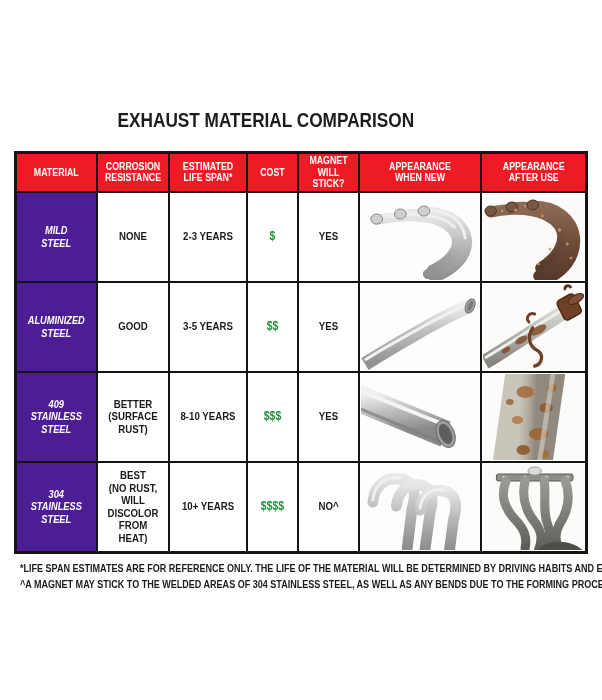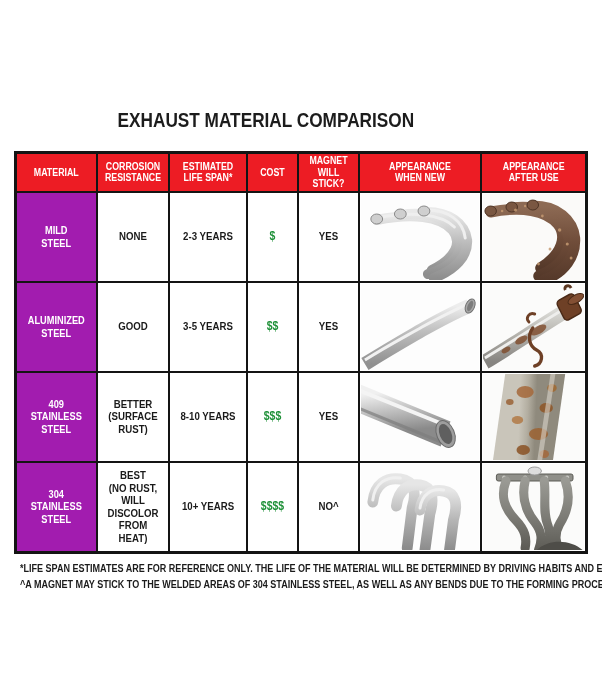--- a/index.html
+++ b/index.html
@@ -16,21 +16,21 @@
   table.cmp {
     position:absolute; top:151px; left:14px; width:571px;
     border-collapse:collapse; table-layout:fixed; background:#ffffff;
     border:3px solid #141414;
   }
   table.cmp td { border:2px solid #141414; text-align:center; vertical-align:middle; padding:1px; }
   thead td { background:#ed1c24; height:35px; }
   tbody td { height:86px; }
   .hcell { display:block; transform:scaleX(0.84); transform-origin:center;
     color:#ffffff; font-weight:bold; font-size:10.5px; line-height:11.5px; white-space:pre-line; }
-  td.mat { background:#a21caf; }
+  td.mat { background:#4c1d95;font-style:italic; }
   .mcell { display:block; transform:scaleX(0.84); transform-origin:center;
     color:#ffffff; font-weight:bold; font-size:11px; line-height:12.5px; white-space:pre-line; }
   .dcell { display:block; transform:scaleX(0.84); transform-origin:center;
     color:#1a1a1a; font-weight:bold; font-size:11.5px; line-height:12.5px; white-space:pre-line; }
   .cost { color:#1e9038; font-size:12.5px; }
   td.photo { padding:0; }
   td.photo svg { display:block; width:100%; height:86px; }
   .footnotes { position:absolute; top:560px; left:20px; width:575px; }
   .fline { display:block; transform:scaleX(0.86); transform-origin:left center;
     color:#1b1b1b; font-weight:bold; font-size:10.5px; line-height:16px; white-space:nowrap; }

